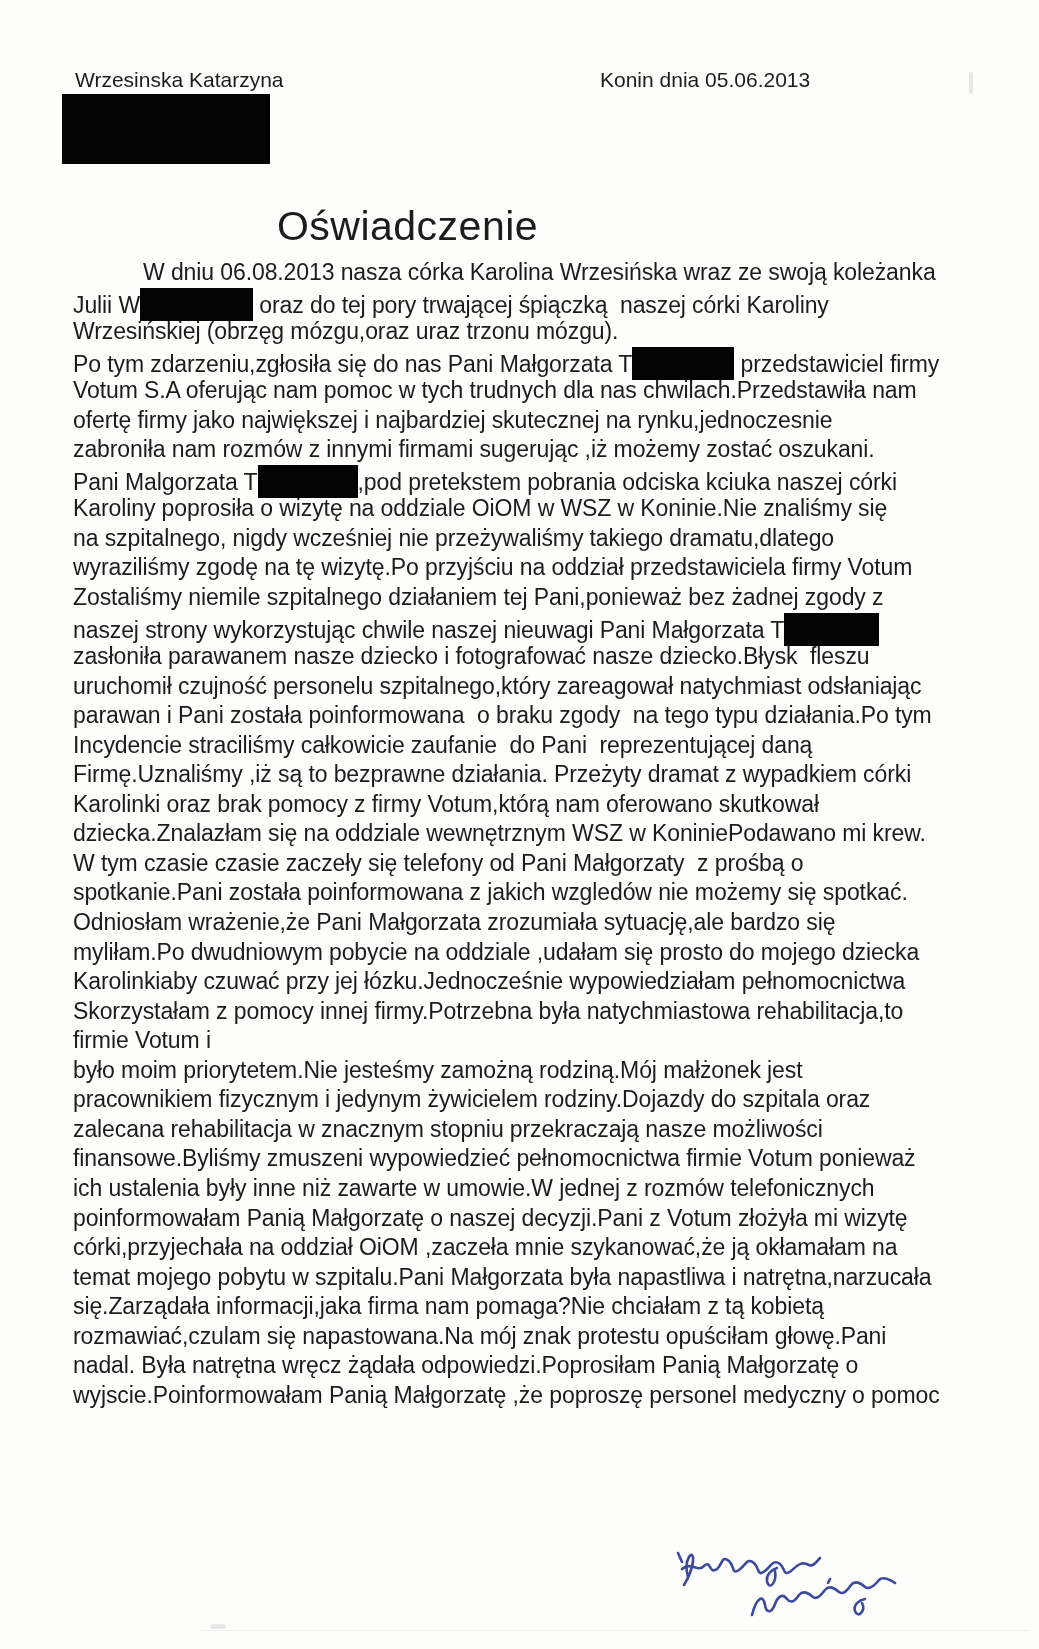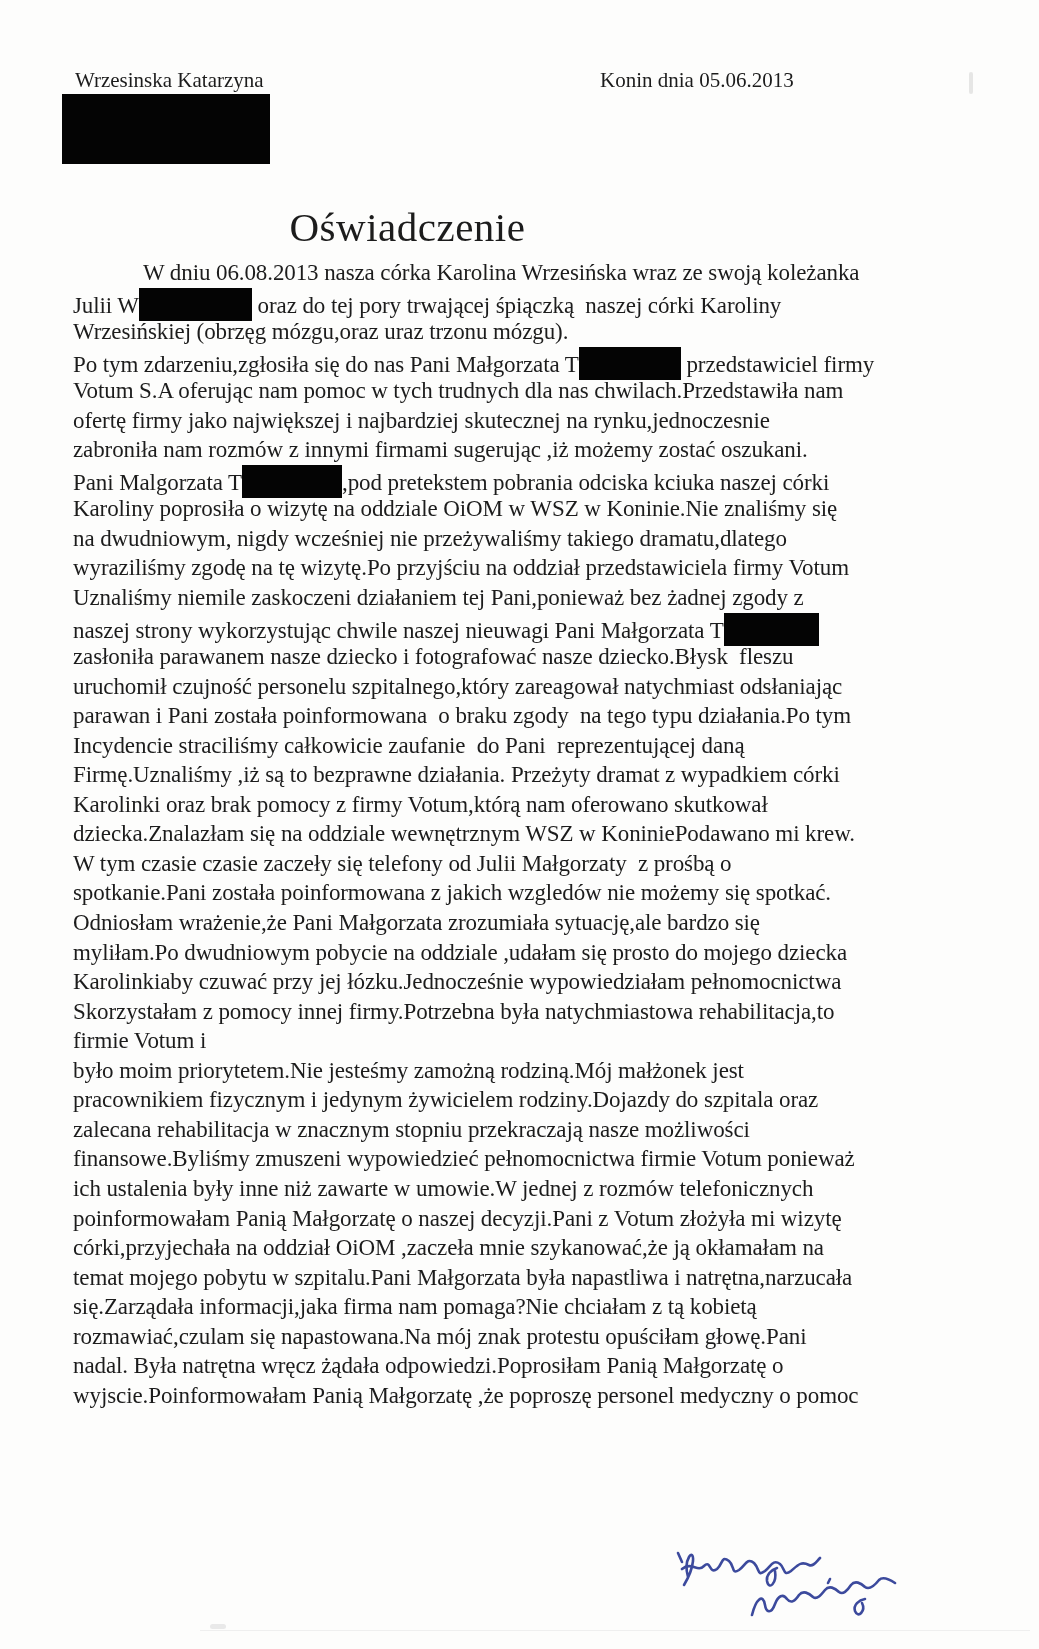--- a/index.html
+++ b/index.html
@@ -1,20 +1,20 @@
 <!DOCTYPE html>
 <html><head>
 <meta charset="utf-8">
 <style>
   html,body{margin:0;padding:0;background:#ffffff;}
   .page{
     position:relative;
     width:1039px;height:1649px;
     background:#fdfdfc;
-    font-family:Liberation Serif, serif;
+    font-family:Liberation Sans, sans-serif;
     color:#1c1c1c;
     overflow:hidden;
   }
   .hdr-left{position:absolute;left:75px;top:68px;font-size:21px;}
   .hdr-right{position:absolute;left:600px;top:68px;font-size:21px;}
   .redaction-block{position:absolute;left:62px;top:94px;width:208px;height:70px;background:#040404;}
   .doc-title{position:absolute;left:0;top:203px;width:815px;text-align:center;font-size:41px;letter-spacing:0.5px;}
   .body-text{position:absolute;left:73px;top:258px;width:950px;}
   .line{white-space:pre;font-size:23px;line-height:29.55px;height:29.55px;letter-spacing:-0.1px;}
   .redact{display:inline-block;background:#040404;height:33px;vertical-align:-8px;}
@@ -38,32 +38,32 @@
   <div class="body-text" id="body-lines">
       <div class="line" style="padding-left: 70px;"><span>W dniu 06.08.2013 nasza córka Karolina Wrzesińska wraz ze swoją koleżanka</span></div>
       <div class="line"><span>Julii W</span><span class="redact" style="width: 113px; background: rgb(4, 4, 4);"></span><span> oraz do tej pory trwającej śpiączką  naszej córki Karoliny</span></div>
       <div class="line"><span>Wrzesińskiej (obrzęg mózgu,oraz uraz trzonu mózgu).</span></div>
       <div class="line"><span>Po tym zdarzeniu,zgłosiła się do nas Pani Małgorzata T</span><span class="redact" style="width: 102px; background: rgb(4, 4, 4);"></span><span> przedstawiciel firmy</span></div>
       <div class="line"><span>Votum S.A oferując nam pomoc w tych trudnych dla nas chwilach.Przedstawiła nam</span></div>
       <div class="line"><span>ofertę firmy jako największej i najbardziej skutecznej na rynku,jednoczesnie</span></div>
       <div class="line"><span>zabroniła nam rozmów z innymi firmami sugerując ,iż możemy zostać oszukani.</span></div>
       <div class="line"><span>Pani Malgorzata T</span><span class="redact" style="width: 100px; background: rgb(4, 4, 4);"></span><span>,pod pretekstem pobrania odciska kciuka naszej córki</span></div>
       <div class="line"><span>Karoliny poprosiła o wizytę na oddziale OiOM w WSZ w Koninie.Nie znaliśmy się</span></div>
-      <div class="line"><span>na dwudniowym, nigdy wcześniej nie przeżywaliśmy takiego dramatu,dlatego</span></div>
+      <div class="line"><span>na szpitalnego, nigdy wcześniej nie przeżywaliśmy takiego dramatu,dlatego</span></div>
       <div class="line"><span>wyraziliśmy zgodę na tę wizytę.Po przyjściu na oddział przedstawiciela firmy Votum</span></div>
-      <div class="line"><span>Uznaliśmy niemile zaskoczeni działaniem tej Pani,ponieważ bez żadnej zgody z</span></div>
+      <div class="line"><span>Zostaliśmy niemile szpitalnego działaniem tej Pani,ponieważ bez żadnej zgody z</span></div>
       <div class="line"><span>naszej strony wykorzystując chwile naszej nieuwagi Pani Małgorzata T</span><span class="redact" style="width: 95px; background: rgb(4, 4, 4);"></span></div>
       <div class="line"><span>zasłoniła parawanem nasze dziecko i fotografować nasze dziecko.Błysk  fleszu</span></div>
       <div class="line"><span>uruchomił czujność personelu szpitalnego,który zareagował natychmiast odsłaniając</span></div>
       <div class="line"><span>parawan i Pani została poinformowana  o braku zgody  na tego typu działania.Po tym</span></div>
       <div class="line"><span>Incydencie straciliśmy całkowicie zaufanie  do Pani  reprezentującej daną</span></div>
       <div class="line"><span>Firmę.Uznaliśmy ,iż są to bezprawne działania. Przeżyty dramat z wypadkiem córki</span></div>
       <div class="line"><span>Karolinki oraz brak pomocy z firmy Votum,którą nam oferowano skutkował</span></div>
       <div class="line"><span>dziecka.Znalazłam się na oddziale wewnętrznym WSZ w KoniniePodawano mi krew.</span></div>
-      <div class="line"><span>W tym czasie czasie zaczeły się telefony od Julii Małgorzaty  z prośbą o</span></div>
+      <div class="line"><span>W tym czasie czasie zaczeły się telefony od Pani Małgorzaty  z prośbą o</span></div>
       <div class="line"><span>spotkanie.Pani została poinformowana z jakich wzgledów nie możemy się spotkać.</span></div>
       <div class="line"><span>Odniosłam wrażenie,że Pani Małgorzata zrozumiała sytuację,ale bardzo się</span></div>
       <div class="line"><span>myliłam.Po dwudniowym pobycie na oddziale ,udałam się prosto do mojego dziecka</span></div>
       <div class="line"><span>Karolinkiaby czuwać przy jej łózku.Jednocześnie wypowiedziałam pełnomocnictwa</span></div>
       <div class="line"><span>Skorzystałam z pomocy innej firmy.Potrzebna była natychmiastowa rehabilitacja,to</span></div>
       <div class="line"><span>firmie Votum i</span></div>
       <div class="line"><span>było moim priorytetem.Nie jesteśmy zamożną rodziną.Mój małżonek jest</span></div>
       <div class="line"><span>pracownikiem fizycznym i jedynym żywicielem rodziny.Dojazdy do szpitala oraz</span></div>
       <div class="line"><span>zalecana rehabilitacja w znacznym stopniu przekraczają nasze możliwości</span></div>
       <div class="line"><span>finansowe.Byliśmy zmuszeni wypowiedzieć pełnomocnictwa firmie Votum ponieważ</span></div>

